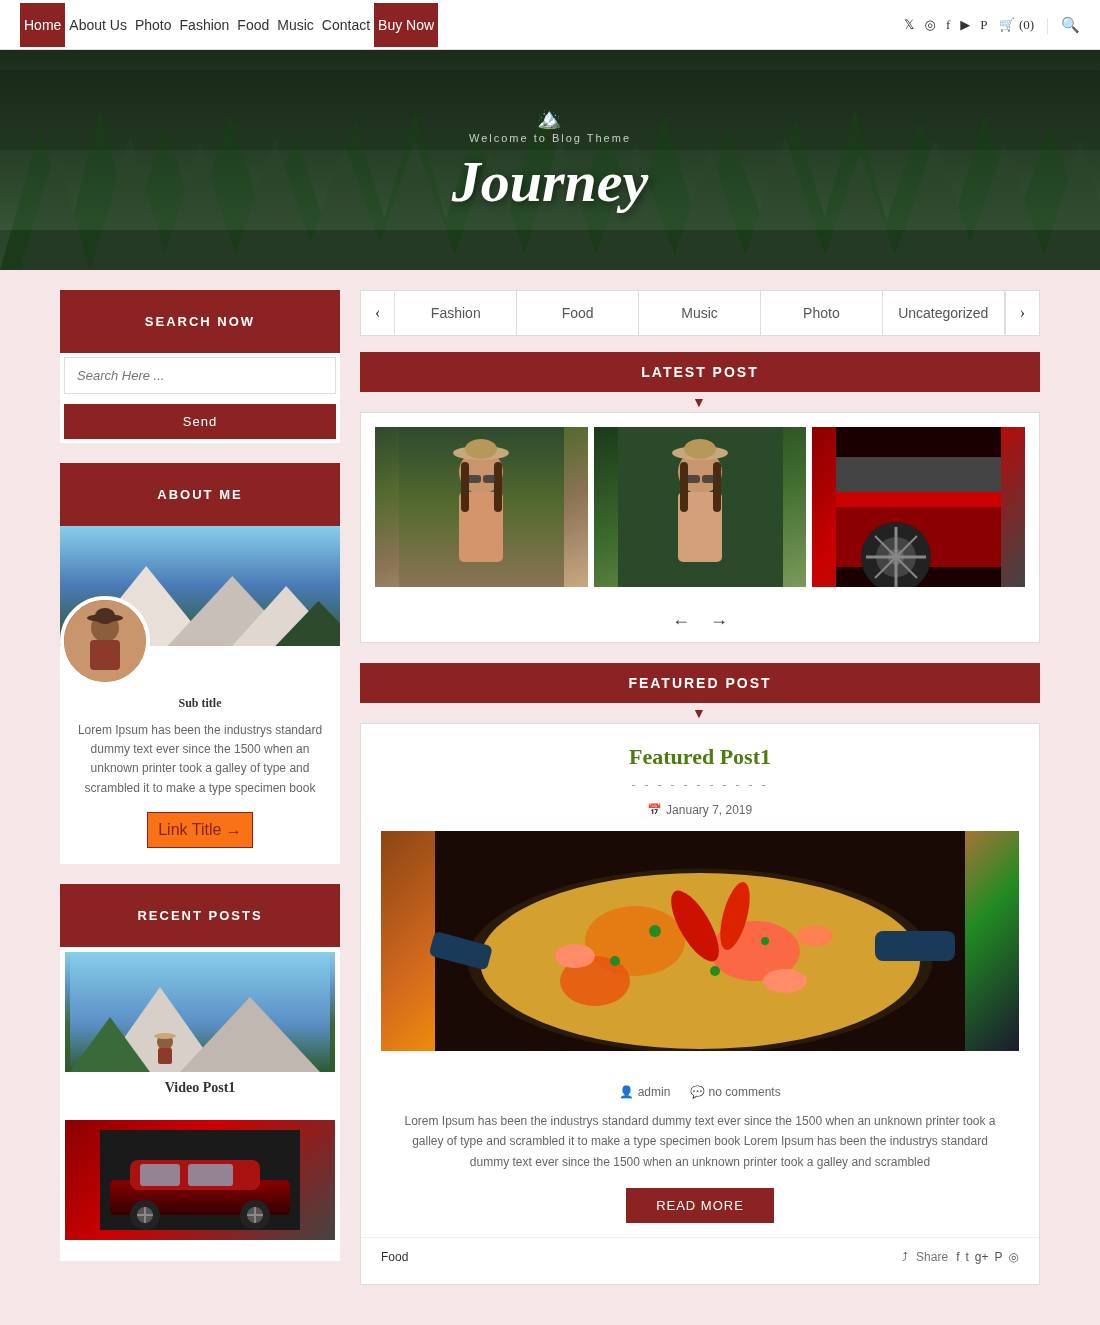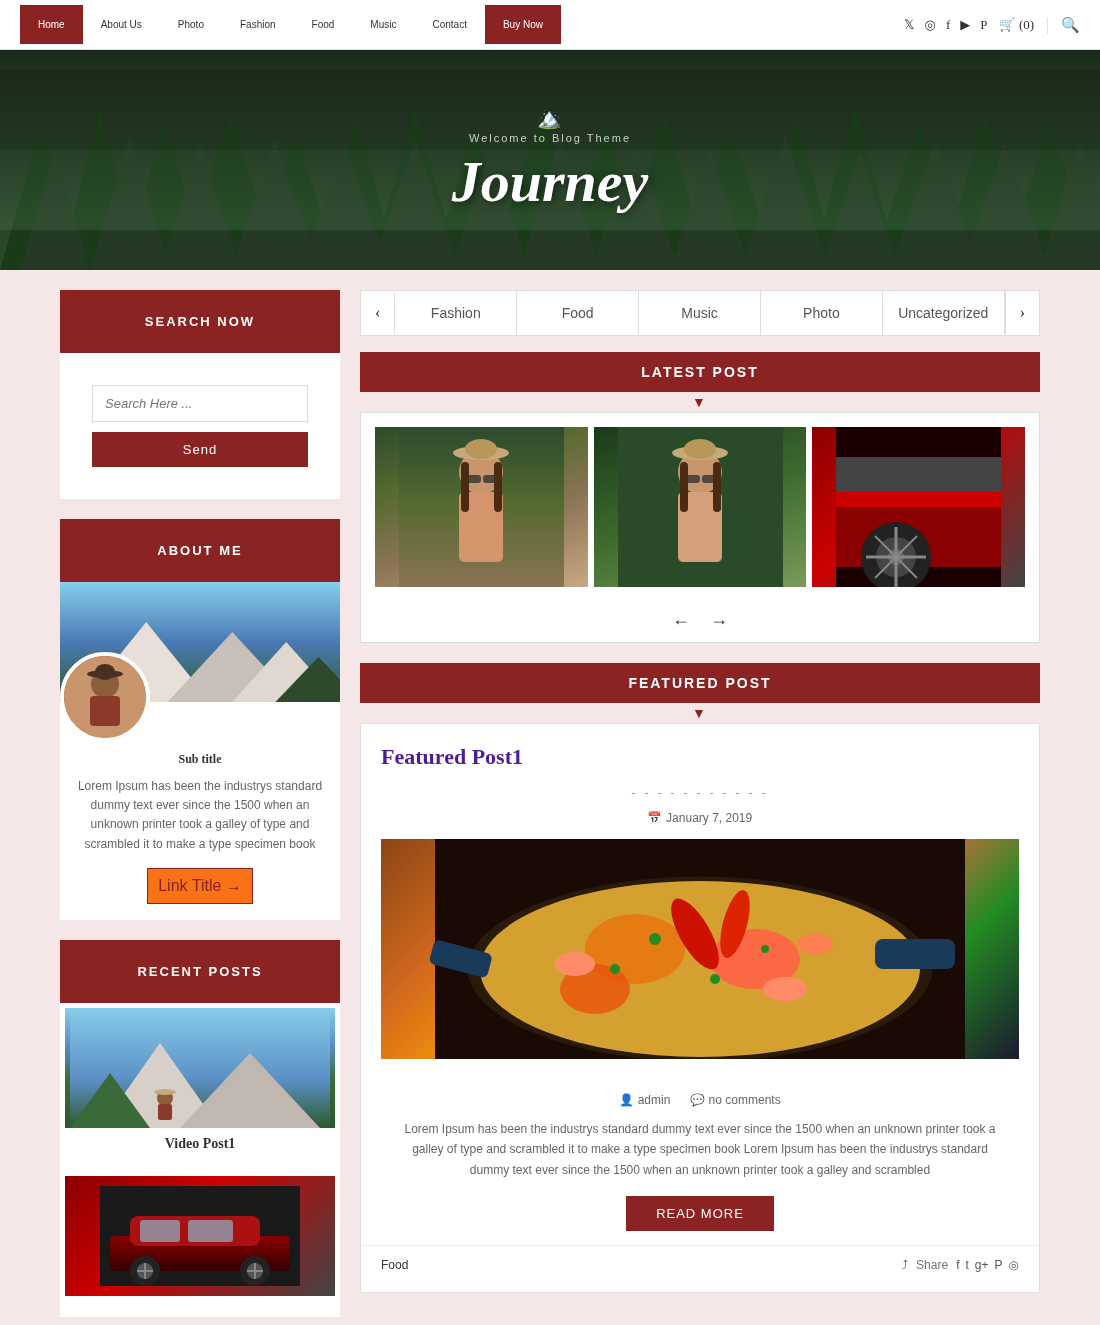--- a/index.html
+++ b/index.html
@@ -5,21 +5,21 @@
     * { box-sizing: border-box; margin: 0; padding: 0; }
     body { font-family: Georgia, 'Times New Roman', serif; background: #f5e6e8; }
 
     
     nav {
       display: flex; align-items: center; justify-content: space-between;
       background: #fff; border-bottom: 1px solid #ddd; padding: 0 20px; height: 50px;
     }
     .nav-links { display: flex; align-items: center; gap: 0; }
     .nav-item {
-      padding: 14px 18px; font-size: 10px; color: #333; cursor: pointer;
+      padding: 14px 4px; font-size: 14px; color: #333; cursor: pointer;
       text-decoration: none; display: block; font-family: Arial, sans-serif;
     }
     .nav-item.active { background: #8b2323; color: #fff; }
     .nav-item.buy-now { background: #8b2323; color: #fff; }
     .nav-right { display: flex; align-items: center; gap: 12px; }
     .cart-icon { font-size: 13px; color: #333; cursor: pointer; }
     .search-nav-icon { color: #333; cursor: pointer; font-size: 15px; }
 
     
     .hero {
@@ -48,21 +48,21 @@
     }
 
     
     .sidebar { width: 280px; flex-shrink: 0; display: flex; flex-direction: column; gap: 20px; }
 
     .widget { background: #fff; }
     .widget-header {
       background: #8b2323; color: #fff; text-align: center; padding: 24px;
       font-family: Arial, sans-serif; font-size: 13px; letter-spacing: 2px; font-weight: bold;
     }
-    .widget-body { padding: 32px; }
+    .widget-body { padding: 4px; }
 
     
     .search-input {
       width: 100%; border: 1px solid #ddd; padding: 10px 12px;
       font-size: 13px; color: #999; font-style: italic; margin-bottom: 10px;
       font-family: Arial, sans-serif; outline: none;
     }
     .send-btn {
       width: 100%; background: #8b2323; color: #fff; border: none; padding: 10px;
       font-size: 13px; cursor: pointer; font-family: Arial, sans-serif; letter-spacing: 1px;
@@ -140,21 +140,21 @@
       background: linear-gradient(135deg, #8b0000 0%, #cc0000 40%, #444 100%);
     }
     .carousel-nav {
       display: flex; justify-content: center; padding: 8px 0 12px; gap: 20px;
     }
     .carousel-btn { font-size: 18px; color: #333; cursor: pointer; }
 
     
     .featured-post-box { background: #fff; border: 1px solid #ddd; padding: 0 0 20px; }
     .featured-post-inner { padding: 20px 20px 0; }
-    .featured-title { text-align: left; font-size: 22px; font-weight: bold; color: #4c1d95; margin-bottom: 16px; }
+    .featured-title { text-align: center; font-size: 22px; font-weight: bold; color: #4d7c0f; margin-bottom: 8px; }
     .featured-divider { text-align: center; letter-spacing: 3px; color: #999; margin-bottom: 10px; font-size: 12px; }
     .featured-date { text-align: center; font-size: 12px; color: #666; margin-bottom: 14px; font-family: Arial, sans-serif; }
     .featured-food-img {
       width: 100%; height: 220px;
       background: linear-gradient(135deg, #8b4513 0%, #d2691e 20%, #ffa500 40%, #ff6347 60%, #228b22 80%, #1a1a2e 100%);
       display: flex; align-items: center; justify-content: center; font-size: 60px;
       margin-bottom: 14px;
     }
     .featured-meta {
       display: flex; justify-content: center; gap: 20px; font-size: 12px; color: #666;

